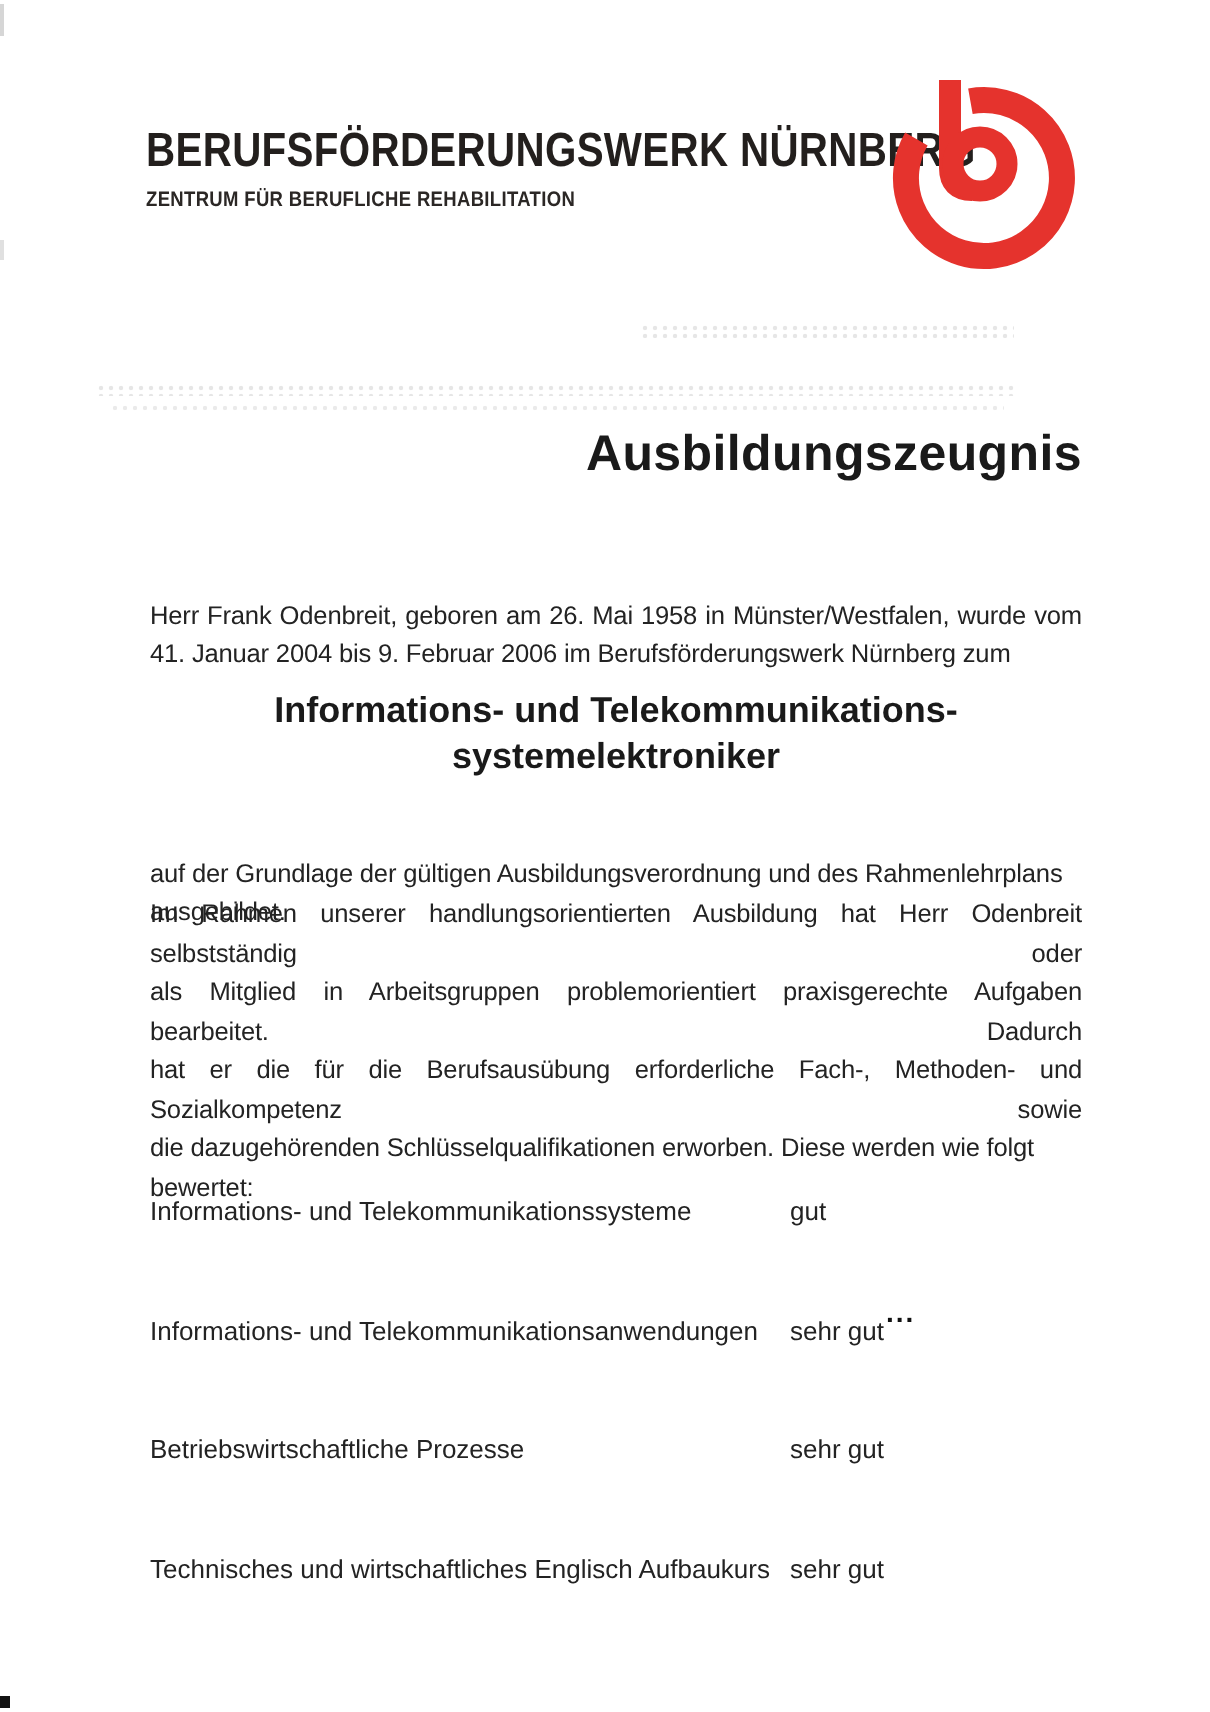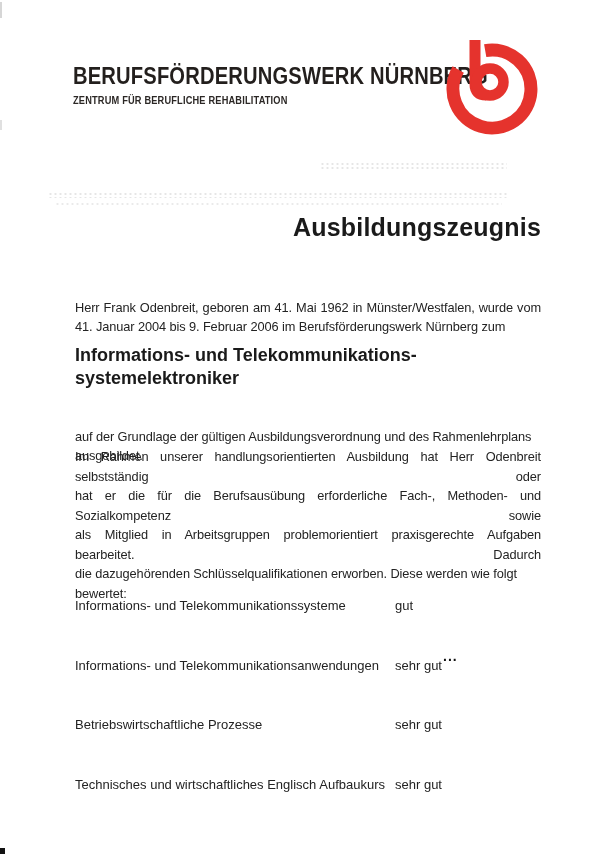--- a/index.html
+++ b/index.html
@@ -36,21 +36,21 @@
   .ghost3{left:55px;top:202px;width:447px;height:5px;opacity:.8;}
   .smudge-top{position:absolute;left:0;top:2px;width:2px;height:16px;background:#d6d6d6;}
   .smudge-mid{position:absolute;left:0;top:120px;width:2px;height:10px;background:#e0e0e0;}
   .corner-mark{position:absolute;left:0;top:848px;width:5px;height:6px;background:#121212;}
   
   .content{position:absolute;left:75px;width:466px;}
   .doc-title{top:213px;text-align:right;font-size:25px;font-weight:700;color:#1a1a1a;letter-spacing:.2px;}
   .para{font-size:12.8px;line-height:18.5px;letter-spacing:-.1px;color:#232323;}
   .jline{text-align:justify;text-align-last:justify;}
   .intro{top:299px;}
-  .profession{top:344px;text-align:left;font-size:18px;font-weight:700;line-height:23px;color:#1a1a1a;}
+  .profession{top:344px;text-align:center;font-size:18px;font-weight:700;line-height:23px;color:#1a1a1a;}
   .basis{top:428px;}
   .assessment{top:447px;line-height:19.5px;}
   .section-heading{top:529px;font-size:13.5px;font-weight:700;color:#1a1a1a;}
   .grades{top:556px;}
   .grade-row{display:flex;margin-bottom:8.5px;font-size:13px;line-height:18.5px;color:#232323;margin-top:41px;}
   .grade-subject{width:320px;}
   .grade-value{flex:1;}
   .continuation{position:absolute;left:443px;top:648px;font-size:14px;font-weight:700;letter-spacing:1px;color:#111;}
 </style>
 </head>
@@ -72,35 +72,35 @@
   <div class="ghost ghost1"></div>
   <div class="ghost ghost2"></div>
   <div class="ghost ghost3"></div>
   <div class="smudge-top"></div>
   <div class="smudge-mid"></div>
   <div class="corner-mark"></div>
 
   <div class="content doc-title">Ausbildungszeugnis</div>
 
   <div class="content para intro">
-    <div class="jline">Herr Frank Odenbreit, geboren am 41. Mai 1962 in Münster/Westfalen, wurde vom</div>
+    <div class="jline">Herr Frank Odenbreit, geboren am 26. Mai 1958 in Münster/Westfalen, wurde vom</div>
     <div>41. Januar 2004 bis 9. Februar 2006 im Berufsförderungswerk Nürnberg zum</div>
   </div>
 
   <div class="content profession">
     <div>Informations- und Telekommunikations-</div>
     <div>systemelektroniker</div>
   </div>
 
   <div class="content para basis">auf der Grundlage der gültigen Ausbildungsverordnung und des Rahmenlehrplans ausgebildet.</div>
 
   <div class="content para assessment">
     <div class="jline">Im Rahmen unserer handlungsorientierten Ausbildung hat Herr Odenbreit selbstständig oder</div>
+    <div class="jline">als Mitglied in Arbeitsgruppen problemorientiert praxisgerechte Aufgaben bearbeitet. Dadurch</div>
     <div class="jline">hat er die für die Berufsausübung erforderliche Fach-, Methoden- und Sozialkompetenz sowie</div>
-    <div class="jline">als Mitglied in Arbeitsgruppen problemorientiert praxisgerechte Aufgaben bearbeitet. Dadurch</div>
     <div>die dazugehörenden Schlüsselqualifikationen erworben. Diese werden wie folgt bewertet:</div>
   </div>
 
 
   <div class="content grades">
     <div class="grade-row">
       <div class="grade-subject">Informations- und Telekommunikationssysteme</div>
       <div class="grade-value">gut</div>
     </div>
     <div class="grade-row">

